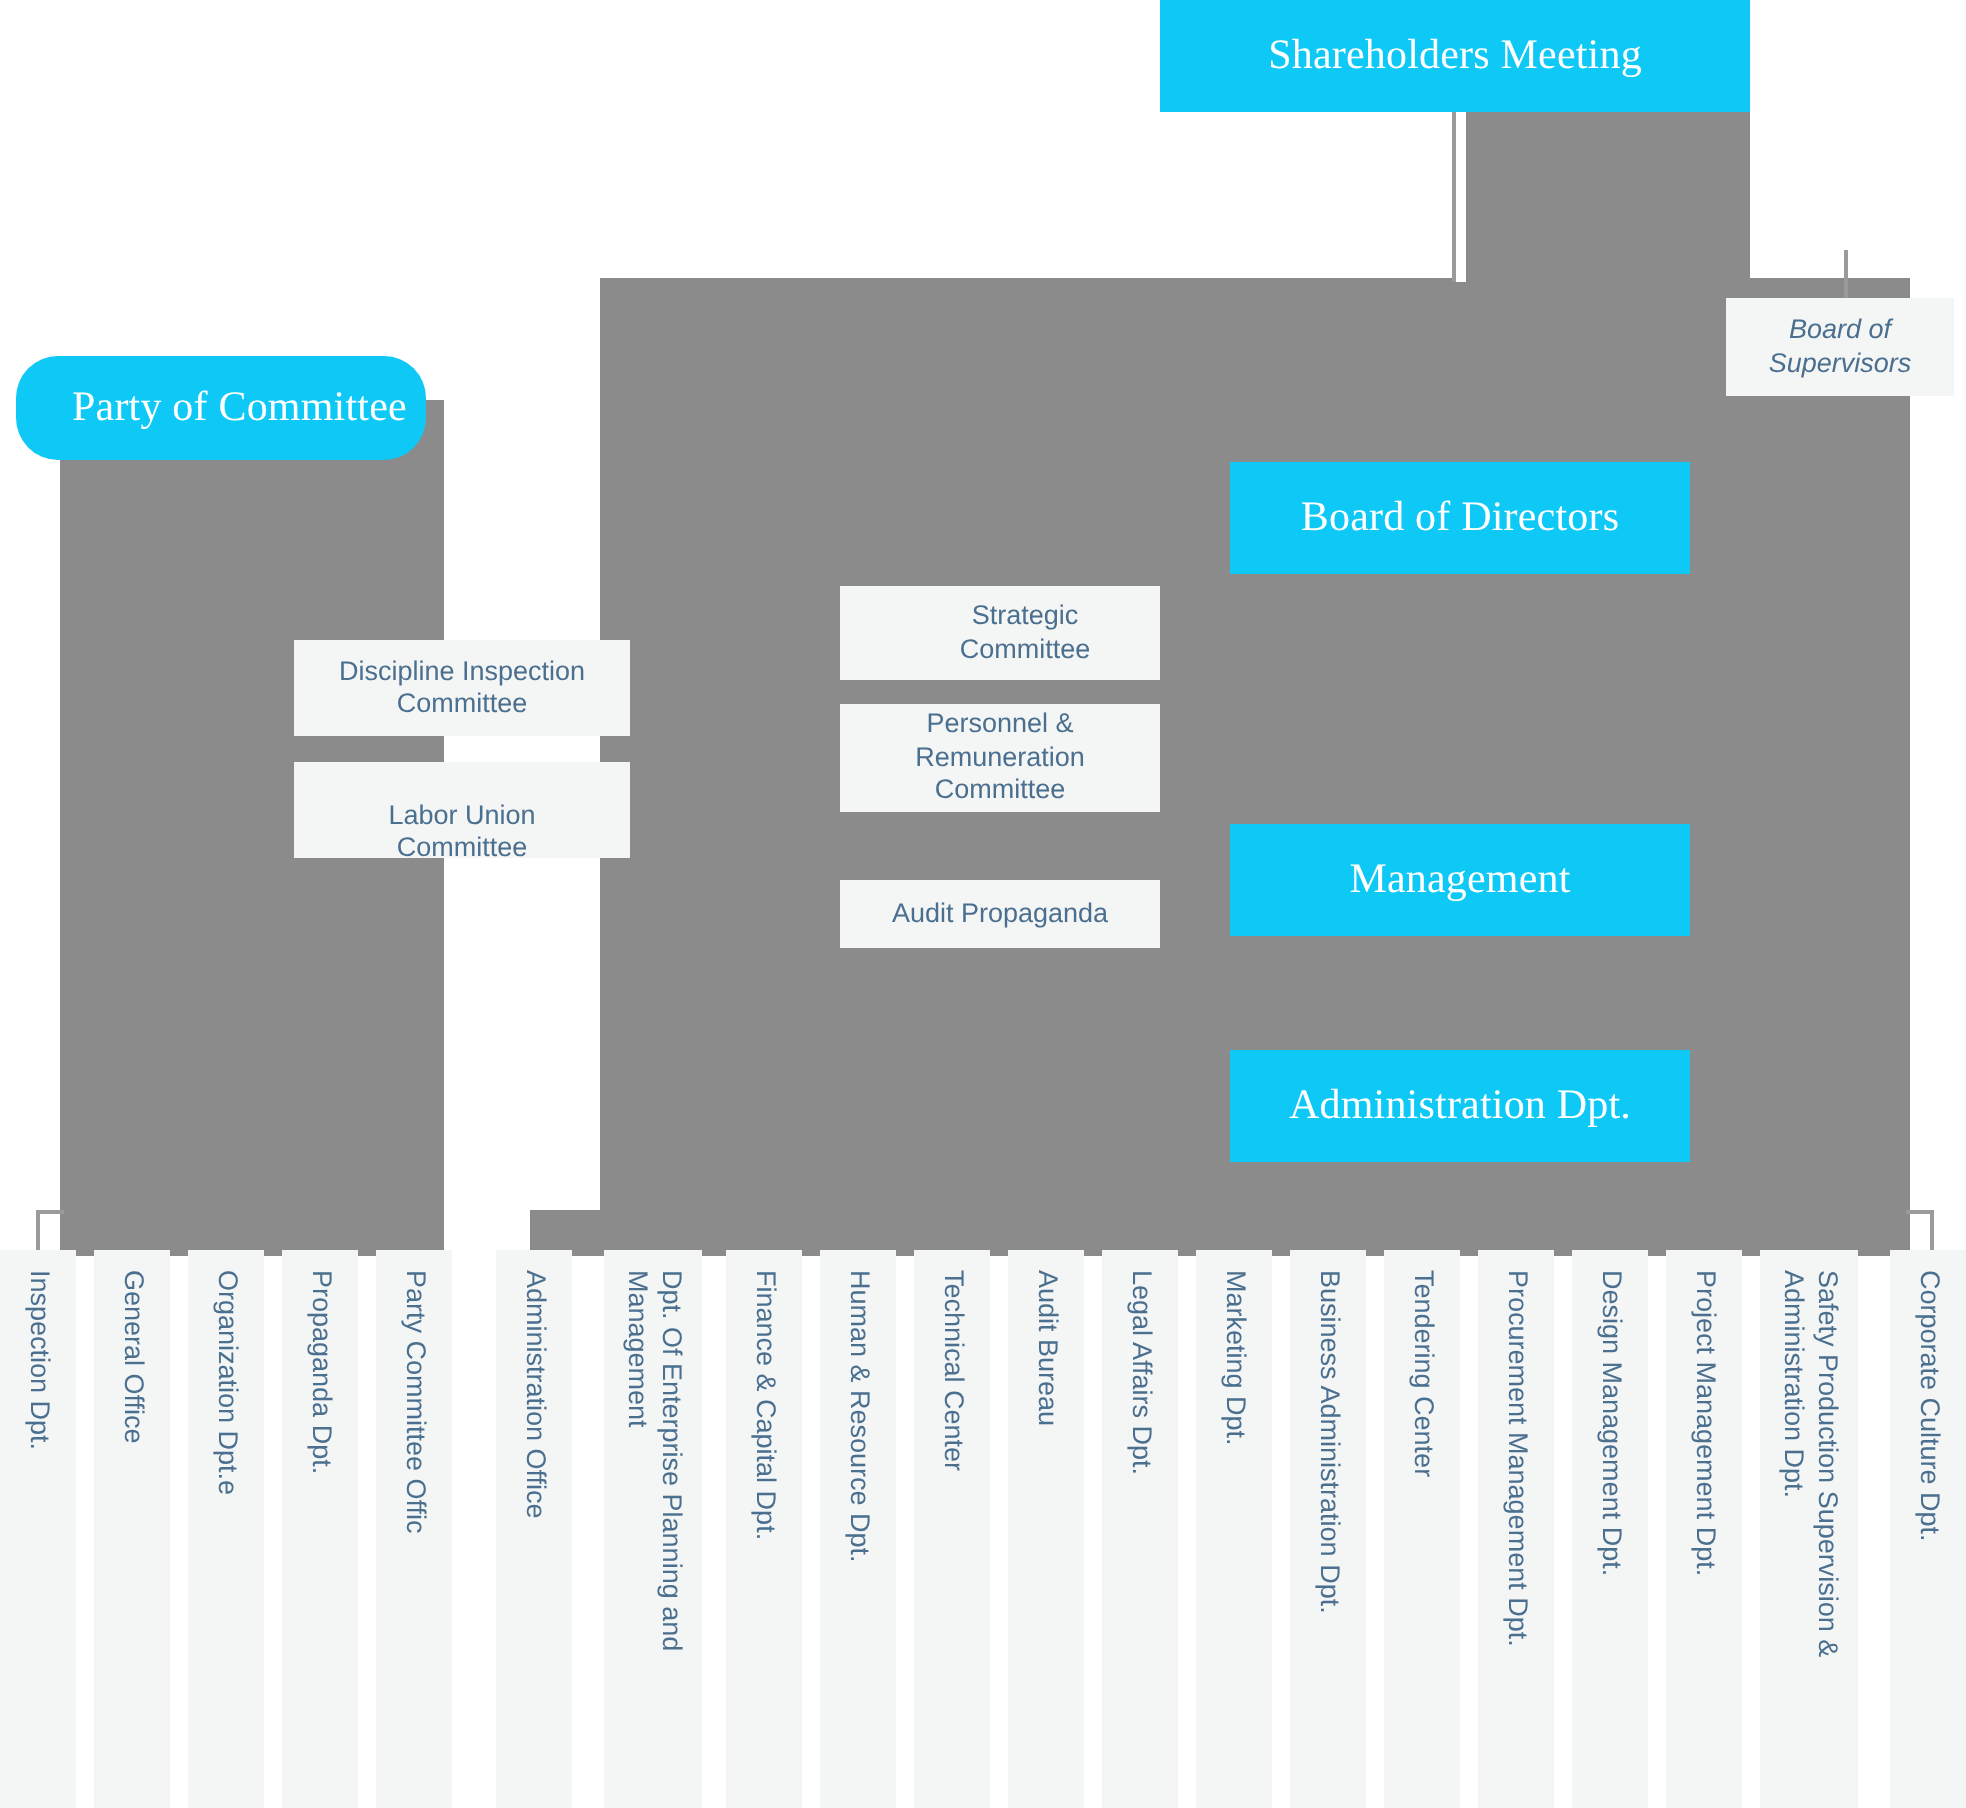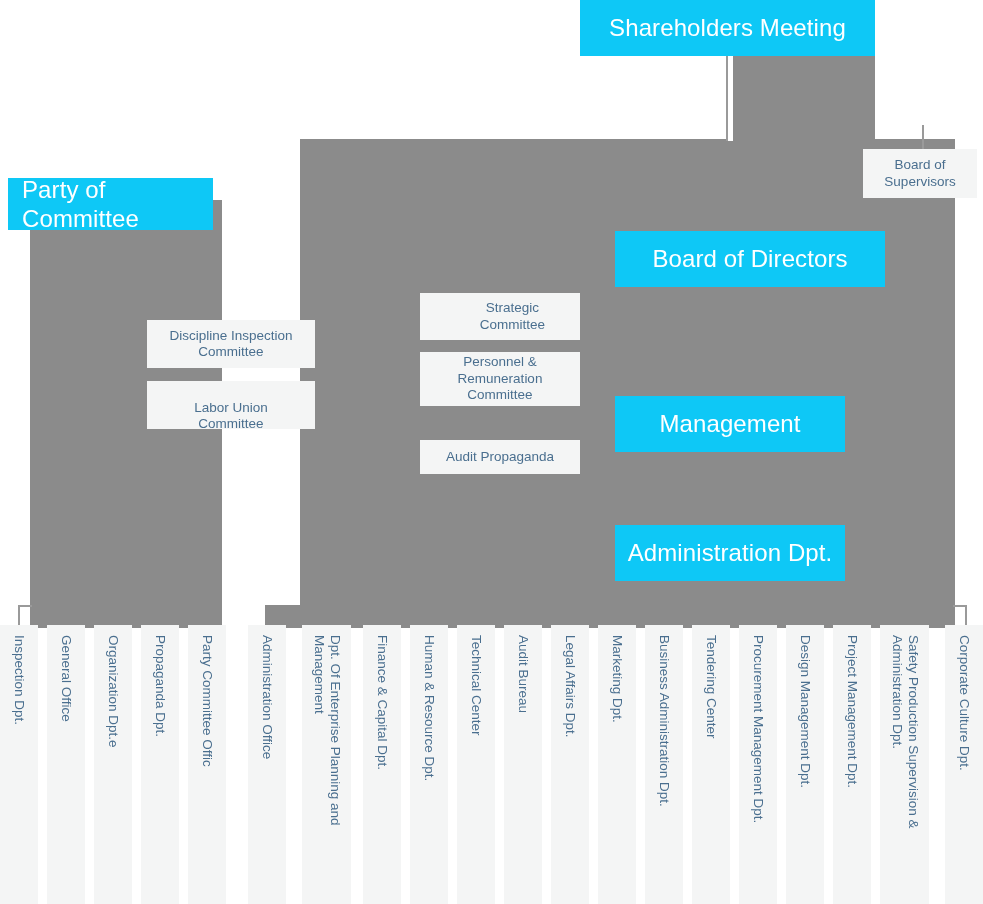--- a/index.html
+++ b/index.html
@@ -48,22 +48,23 @@
   }
   .box.cyan {
     background: #0ec8f6;
     color: #ffffff;
   }
   .box.light {
     background: #f4f5f5;
     color: #4a6f8f;
   }
   .box.cyan.lead {
-    font-size: 24px;
+    font-size: 21px;
     letter-spacing: .1px;
+    font-family: Liberation Serif, serif;
   }
   .box.light.cmt {
     font-size: 13.5px;
   }
   .box.light.sup {
     font-size: 13.5px;
   }
   
   .dept {
     position: absolute;
@@ -105,44 +106,44 @@
   <div class="line-v" style="left:18px; top:605px; height:22px;"></div>
 
   <div class="line-h" style="left:953px; top:605px; width:14px;"></div>
   <div class="line-v" style="left:965px; top:605px; height:22px;"></div>
 
   <div class="box cyan lead" style="left:580px; top:0px; width:295px; height:56px;">
     <span>Shareholders Meeting</span>
   </div>
 
   <div class="box light sup" style="left:863px; top:149px; width:114px; height:49px;">
-    <span style="white-space: pre-line;">Board of
+    <span style="white-space: pre-line; font-style: italic;">Board of
 Supervisors</span>
   </div>
 
-  <div class="box cyan lead" style="left:8px; top:178px; width:205px; height:52px; justify-content:flex-start; padding-left:14px; text-align:left;">
+  <div class="box cyan lead" style="left:8px; top:178px; width:205px; height:52px; justify-content:flex-start; padding-left:28px; text-align:left;border-radius:21px;">
     <span>Party of Committee</span>
   </div>
 
 
   <div class="box light cmt" style="left:147px; top:320px; width:168px; height:48px;">
     <span style="white-space: pre-line;">Discipline Inspection
 Committee</span>
   </div>
 
   <div class="box light cmt" style="left:147px; top:381px; width:168px; height:48px;">
     <span style="white-space: pre-line; margin-top: 22px;">Labor Union
 Committee</span>
   </div>
 
-  <div class="box cyan lead" style="left:615px; top:231px; width:270px; height:56px;">
+  <div class="box cyan lead" style="left:615px; top:231px; width:230px; height:56px;">
     <span>Board of Directors</span>
   </div>
 
-  <div class="box cyan lead" style="left:615px; top:396px; width:230px; height:56px;">
+  <div class="box cyan lead" style="left:615px; top:412px; width:230px; height:56px;">
     <span>Management</span>
   </div>
 
   <div class="box cyan lead" style="left:615px; top:525px; width:230px; height:56px;">
     <span>Administration Dpt.</span>
   </div>
 
   <div class="box light cmt" style="left:420px; top:293px; width:160px; height:47px;">
     <span style="white-space: pre-line; margin-left: 25px;">Strategic
 Committee</span>

